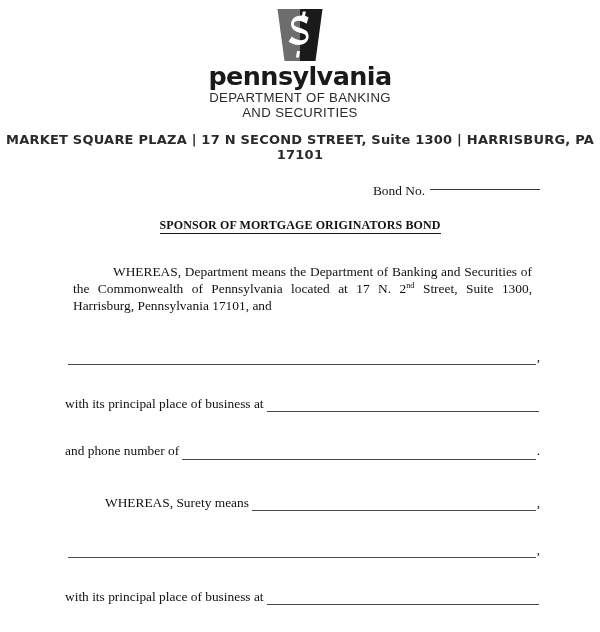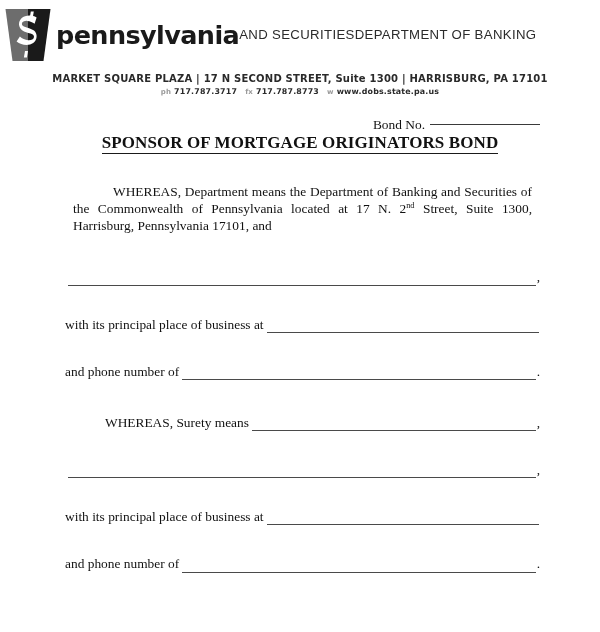--- a/index.html
+++ b/index.html
@@ -24,21 +24,21 @@
   }
 
   
   .letterhead {
     padding-top: 8px;
     text-align: center;
   }
 
   .logo-block {
     display: flex;
-    flex-direction: row;
+    flex-direction: column;
     align-items: center;
   }
 
   .keystone {
     width: 56px;
     height: 54px;
     position: relative;
     display: block;
   }
 
@@ -56,21 +56,21 @@
     font-family: "Liberation Sans", sans-serif;
     font-size: 13.2px;
     font-weight: 400;
     letter-spacing: 0.35px;
     color: #2b2b2b;
     line-height: 1.18;
   }
 
   .addr-line {
     font-family: "DejaVu Sans", sans-serif;
-    font-size: 10px;
+    font-size: 13px;
     font-weight: 700;
     letter-spacing: 0.22px;
     color: #2a2a2a;
     margin-top: 11px;
   }
 
   .contact-line {
     font-family: "DejaVu Sans", sans-serif;
     font-size: 7.9px;
     font-weight: 700;
@@ -102,22 +102,23 @@
     display: inline-block;
     width: 110px;
     border-bottom: 1.4px solid #3a3a3a;
     height: 0;
     margin-left: 5px;
     position: relative;
     top: -1px;
   }
 
   .doc-title {
+    margin-top: 19px;
     text-align: center;
-    font-size: 17px;
+    font-size: 12px;
     font-weight: 700;
     letter-spacing: 0.1px;
   }
   .doc-title span {
     border-bottom: 1.3px solid #1a1a1a;
     padding-bottom: 1px;
   }
 
   .content {
     padding-left: 65px;
@@ -187,32 +188,26 @@
                      c2.4 1.8 5.6 2.5 8.4 3.4 c2.0 0.6 3.7 1.6 3.5 3.4 c-0.2 2.3 -3.0 3.4 -5.8 3.2
                      c-3.2 -0.2 -6.1 -1.6 -8.3 -3.6 l-3.3 5.0 c4.6 3.7 12.1 4.6 16.6 1.5
                      c4.3 -3.0 4.6 -9.3 0.8 -12.5 c-2.4 -2.0 -5.8 -2.8 -8.7 -3.7
                      c-1.9 -0.6 -3.6 -1.5 -3.4 -3.2 c0.2 -2.1 2.9 -3.0 5.4 -2.8
                      c2.8 0.2 5.3 1.3 7.3 2.9 z"></path>
           </g>
         </svg>
       </span>
 
       <div class="wordmark">pennsylvania</div>
+      <div class="dept-line">DEPARTMENT OF BANKING</div>
       <div class="dept-line">AND SECURITIES</div>
-      <div class="dept-line">DEPARTMENT OF BANKING</div>
     </div>
 
     <div class="addr-line">MARKET SQUARE PLAZA | 17 N SECOND STREET, Suite 1300 | HARRISBURG, PA  17101</div>
 
-    <div class="contact-line">
-      <span class="pfx">ph</span>
-      <span>717.787.3717</span><span class="gap"></span><span class="pfx">fx</span>
-      <span>717.787.8773</span><span class="gap"></span><span class="pfx">w</span>
-      <span>www.dobs.state.pa.us</span>
-    </div>
   </div>
 
   <div class="bond-no">
     <span class="lbl">Bond No.</span>
     <span class="rule"></span>
   </div>
 
   <div class="doc-title">
     <span>SPONSOR OF MORTGAGE ORIGINATORS BOND</span>
   </div>

